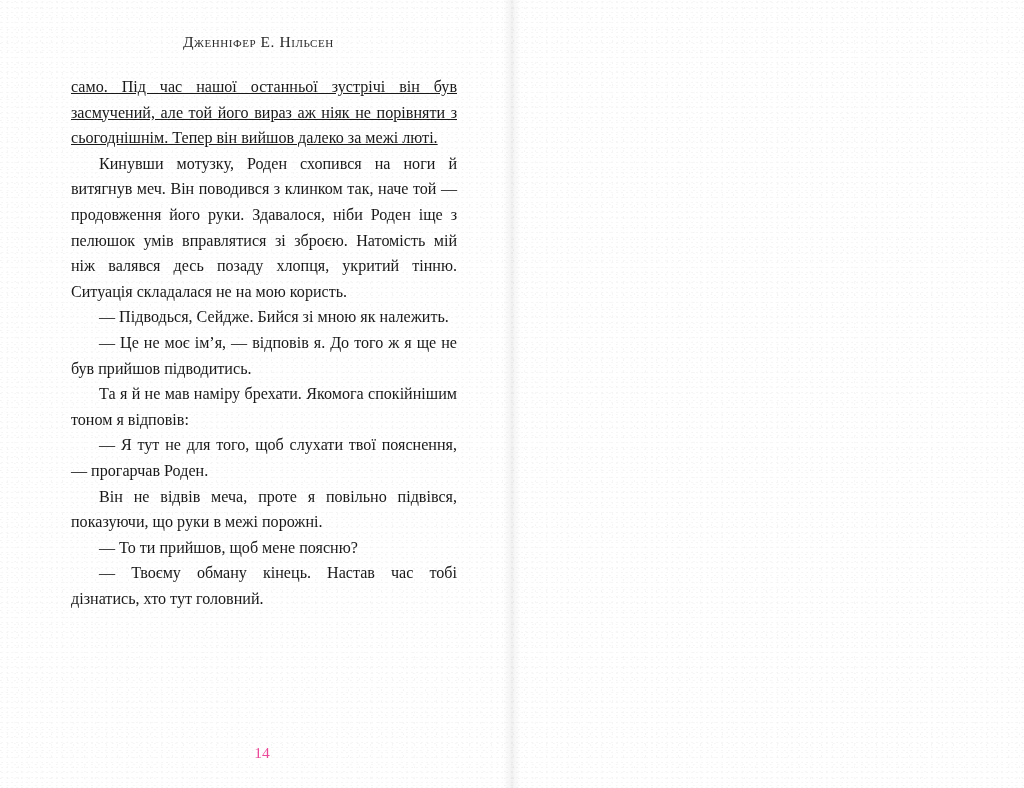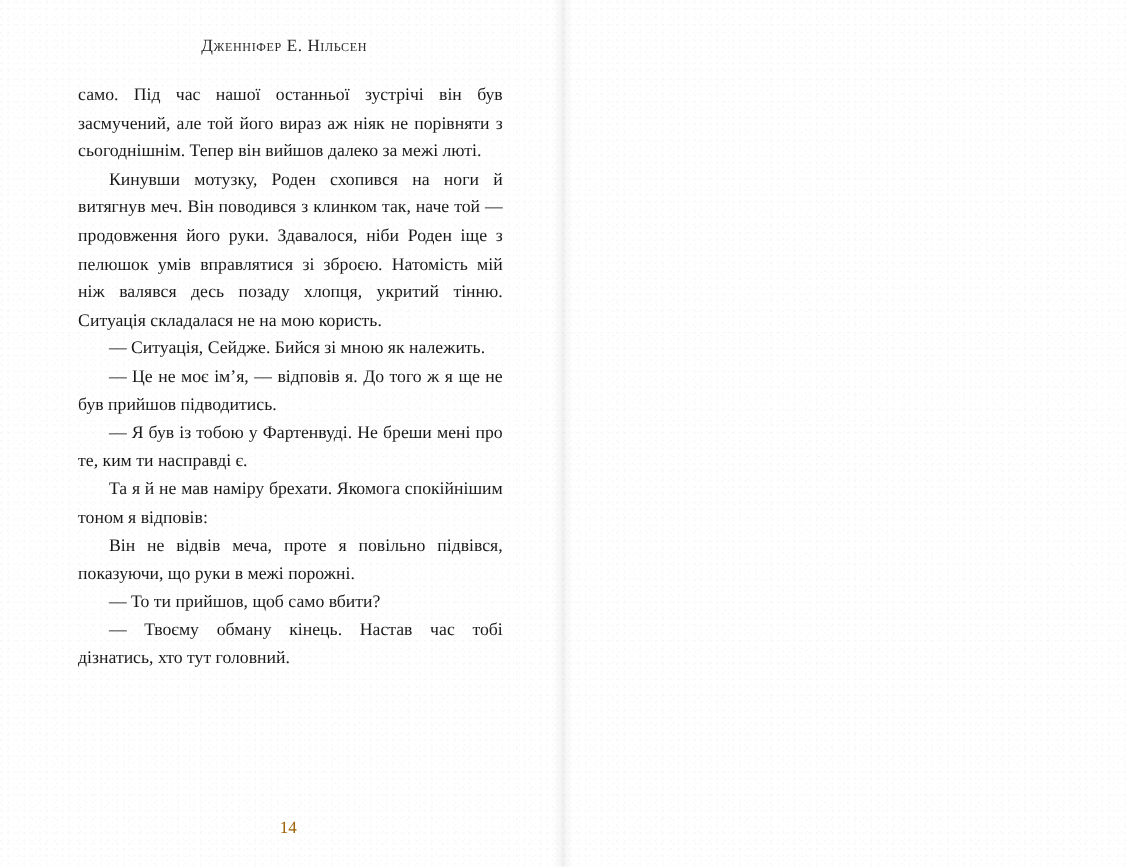--- a/index.html
+++ b/index.html
@@ -75,27 +75,28 @@
     hyphens: none;
   }
   .page-left  .textblock { left: 71px; }
 
   .textblock p {
     margin: 0;
     text-indent: 28px;
   }
   .textblock p.cont {
     text-indent: 0;
+    text-decoration: underline;
   }
 
   .folio {
     position: absolute;
     top: 744px;
     font-size: 15.5px;
-    color: #a16207;
+    color: #ec4899;
     width: 56px;
     text-align: center;
   }
   .page-left  .folio { left: 234px; }
 
   
   .grain {
     position: absolute;
     inset: 0;
     pointer-events: none;
@@ -114,26 +115,26 @@
 
   <div class="gutter"></div>
 
   <div class="page page-left">
 
     <div class="running-head">Дженніфер Е. Нільсен</div>
 
     <div class="textblock" id="left-textblock">
         <p class="cont">само. Під час нашої останньої зустрічі він був засмучений, але той його вираз аж ніяк не порівняти з сьогоднішнім. Тепер він вийшов далеко за межі люті.</p>
         <p>Кинувши мотузку, Роден схопився на ноги й витягнув меч. Він поводився з клинком так, наче той — продовження його руки. Здавалося, ніби Роден іще з пелюшок умів вправлятися зі зброєю. Натомість мій ніж валявся десь позаду хлопця, укритий тінню. Ситуація складалася не на мою користь.</p>
-        <p>— Ситуація, Сейдже. Бийся зі мною як належить.</p>
+        <p>— Підводься, Сейдже. Бийся зі мною як належить.</p>
         <p>— Це не моє ім’я, — відповів я. До того ж я ще не був прийшов підводитись.</p>
-        <p>— Я був із тобою у Фартенвуді. Не бреши мені про те, ким ти насправді є.</p>
         <p>Та я й не мав наміру брехати. Якомога спокійнішим тоном я відповів:</p>
+        <p>— Я тут не для того, щоб слухати твої пояснення, — прогарчав Роден.</p>
         <p>Він не відвів меча, проте я повільно підвівся, показуючи, що руки в межі порожні.</p>
-        <p>— То ти прийшов, щоб само вбити?</p>
+        <p>— То ти прийшов, щоб мене поясню?</p>
         <p>— Твоєму обману кінець. Настав час тобі дізнатись, хто тут головний.</p>
       </div>
 
     <div class="folio">14</div>
   </div>
 
   <div class="page page-right">
 
     
 

